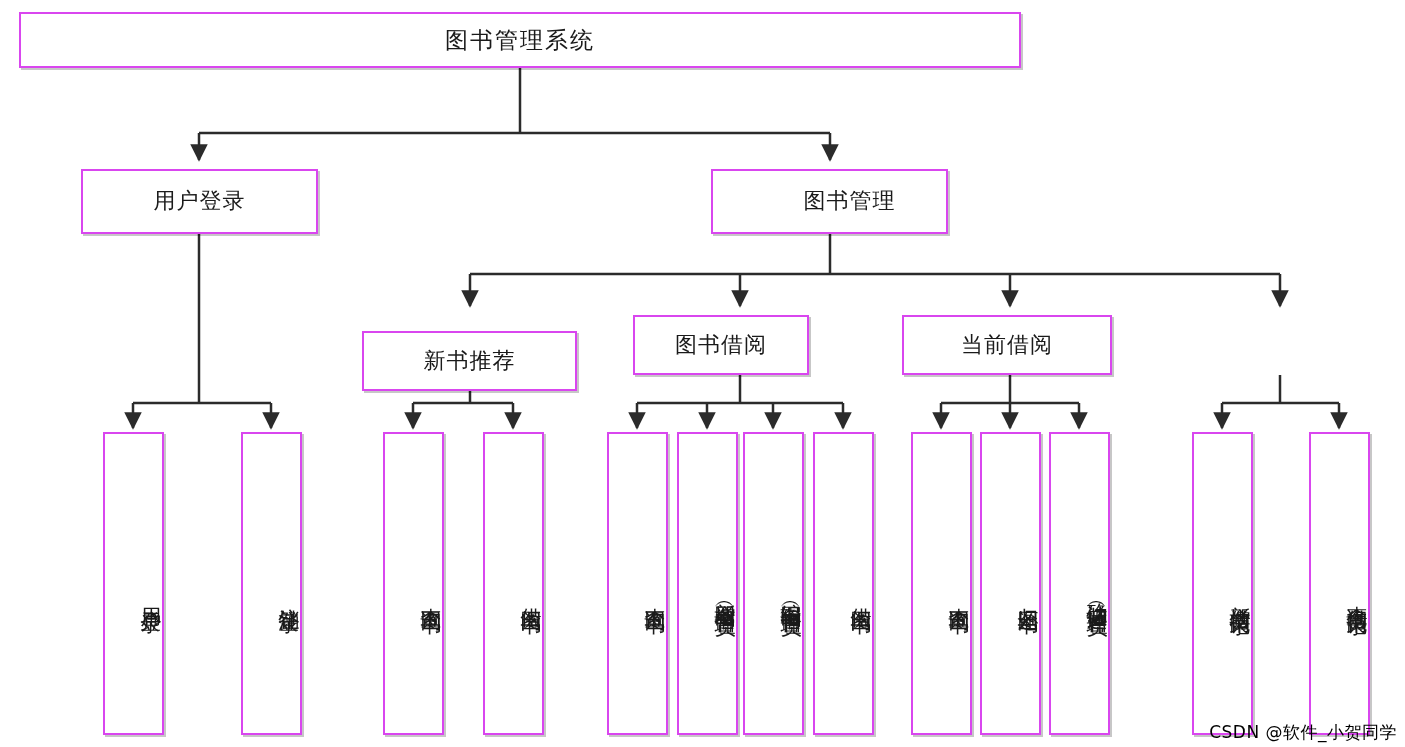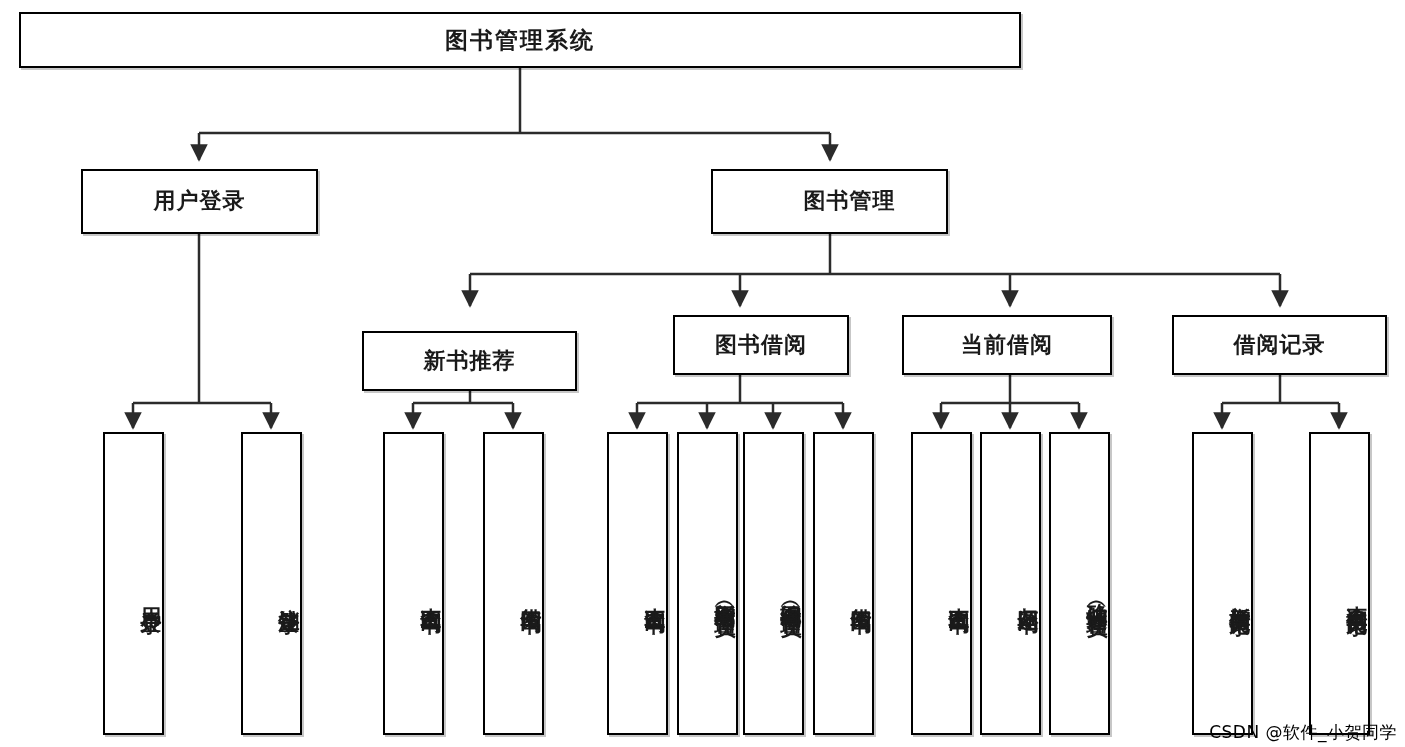--- a/index.html
+++ b/index.html
@@ -20,27 +20,26 @@
     left: 0;
     top: 0;
     width: 1405px;
     height: 747px;
     pointer-events: none;
   }
   .node {
     position: absolute;
     box-sizing: border-box;
     background: #ffffff;
-    border: 2px solid #000000;
+    border: 2px solid #d946ef;
     box-shadow: 2px 2px 0 rgba(0,0,0,0.22);
     display: flex;
     align-items: center;
     justify-content: center;
     color: #1a1a1a;
-    font-weight: bold;
   }
   .node.h {
     font-size: 22px;
     line-height: 1.1;
     letter-spacing: 1px;
   }
   .node.title {
     font-size: 23px;
     letter-spacing: 2px;
   }
@@ -132,28 +131,25 @@
   <div class="node h" style="left:81px; top:169px; width:237px; height:65px;">
     <span>用户登录</span>
   </div>
   <div class="node h" style="left:711px; top:169px; width:237px; height:65px;padding-left:40px;">
     <span>图书管理</span>
   </div>
 
   <div class="node h" style="left:362px; top:315px; width:215px; height:60px;margin-top:16px;">
     <span>新书推荐</span>
   </div>
-  <div class="node h" style="left:633px; top:315px; width:176px; height:60px;margin-left:40px;">
+  <div class="node h" style="left:633px; top:315px; width:176px; height:60px;">
     <span>图书借阅</span>
   </div>
   <div class="node h" style="left:902px; top:315px; width:210px; height:60px;">
     <span>当前借阅</span>
-  </div>
-  <div class="node h" style="left:1172px; top:315px; width:215px; height:60px;">
-    <span>借阅记录</span>
   </div>
 
   <div class="node v" style="left:103px; top:432px; width:61px; height:303px;">
     <span class="vlabel">用户登录</span>
   </div>
   <div class="node v" style="left:241px; top:432px; width:61px; height:303px;">
     <span class="vlabel">注销登录</span>
   </div>
 
   <div class="node v" style="left:383px; top:432px; width:61px; height:303px;">

